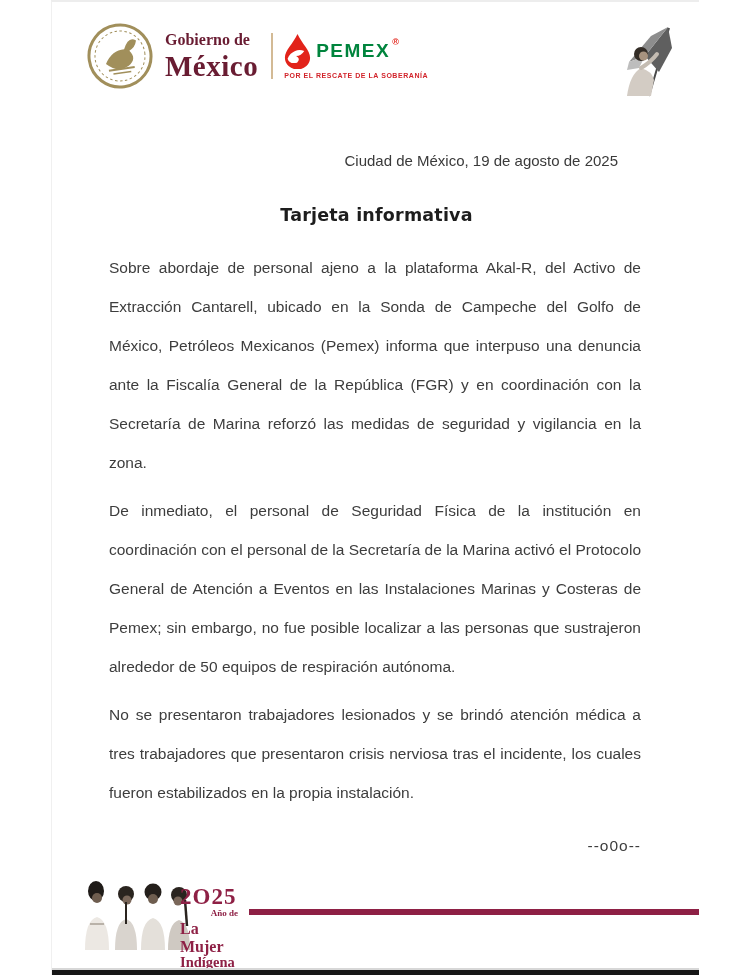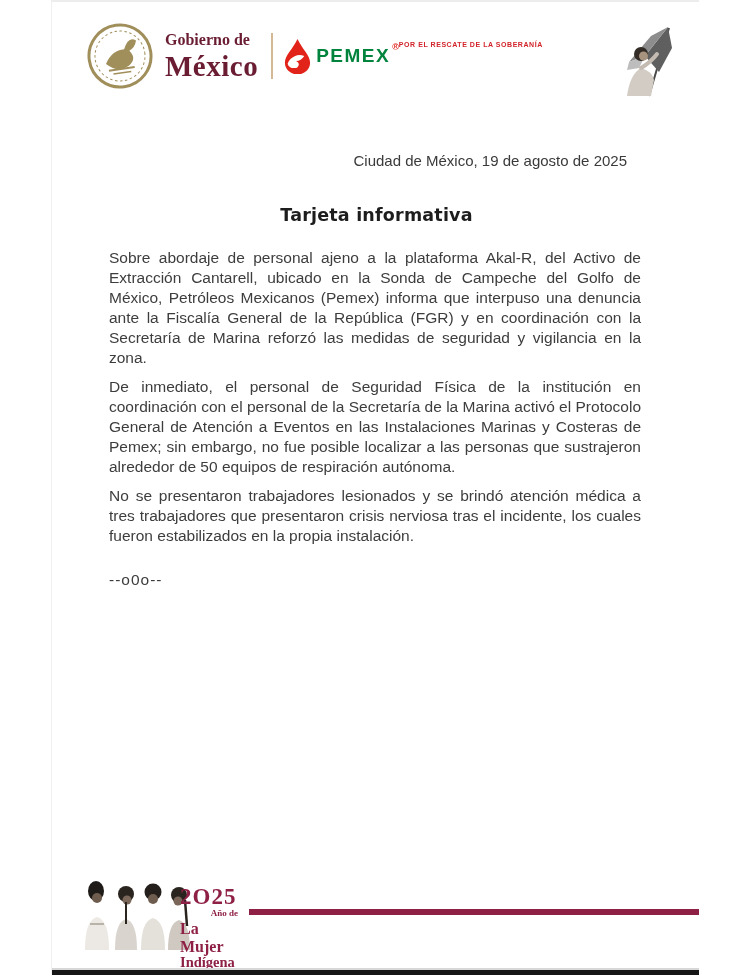--- a/index.html
+++ b/index.html
@@ -11,37 +11,37 @@
     border-top:2px solid #ededed; border-left:1px solid #f0f0f0;
   }
 
   
   .header-left { position:absolute; top:20px; left:31px; display:flex; align-items:center; }
   .seal { width:74px; height:68px; }
   .gob-text { color:#691C32; font-family:"Liberation Serif", serif; font-weight:bold; line-height:1; margin-left:8px; }
   .gob-line1 { font-size:16px; }
   .gob-line2 { font-size:29px; margin-top:4px; letter-spacing:.5px; }
   .logo-divider { width:2px; height:46px; background:#BC955C; opacity:.65; margin:0 11px 0 13px; }
-  .pemex { display:flex; flex-direction:row; }
+  .pemex { display:flex; flex-direction:column; }
   .pemex-top { display:flex; align-items:center; }
   .pemex-drop { width:27px; height:36px; margin-right:5px; }
   .pemex-name { color:#00843D; font-weight:bold; font-size:19px; letter-spacing:1.5px; }
   .pemex-reg { color:#E2231A; font-size:9px; margin-left:2px; align-self:flex-start; margin-top:4px; font-weight:bold; }
   .pemex-tagline { color:#D2232A; font-size:7px; font-weight:bold; letter-spacing:.55px; margin-top:3px; }
   .flag-art { position:absolute; top:20px; right:24px; width:76px; height:76px; }
 
   
-  .date-line { position:absolute; top:150px; right:72px; font-size:15px; color:#3a3a3a; }
+  .date-line { position:absolute; top:150px; right:81px; font-size:15px; color:#3a3a3a; }
   .doc-title { position:absolute; top:203px; left:59px; right:57px; text-align:center;
                font-family:"DejaVu Sans", sans-serif; font-weight:bold; font-size:17.5px;
                color:#1d1d1d; letter-spacing:.2px; }
   .body-text { position:absolute; top:246px; left:57px; right:58px;
-               font-size:15.5px; line-height:20px; color:#3d3d3d; text-align:justify; }
+               font-size:15.5px; line-height:39px; color:#3d3d3d; text-align:justify; }
   .body-text p { margin:0 0 9px 0; }
-  .closing { text-align:left; margin-top:24px; letter-spacing:1px; color:#3d3d3d; }
+  .closing { text-align:right; margin-top:14px; letter-spacing:1px; color:#3d3d3d; }
 
   
   .footer-women { position:absolute; left:30px; top:874px; width:112px; height:74px; }
   .footer-2025 { position:absolute; left:128px; top:883px; width:62px;
                  color:#8E2045; font-family:"Liberation Serif", serif; font-weight:bold; }
   .f-year { font-size:23px; line-height:1; letter-spacing:1px; }
   .f-sub  { font-size:9px; text-align:right; line-height:1; margin-top:1px; padding-right:4px; }
   .f-l2   { font-size:16px; line-height:1.1; margin-top:2px; }
   .f-l3   { font-size:14.5px; line-height:1.1; }
   .footer-bar { position:absolute; left:197px; top:907px; width:477px; height:6px; background:#8E2045; }

